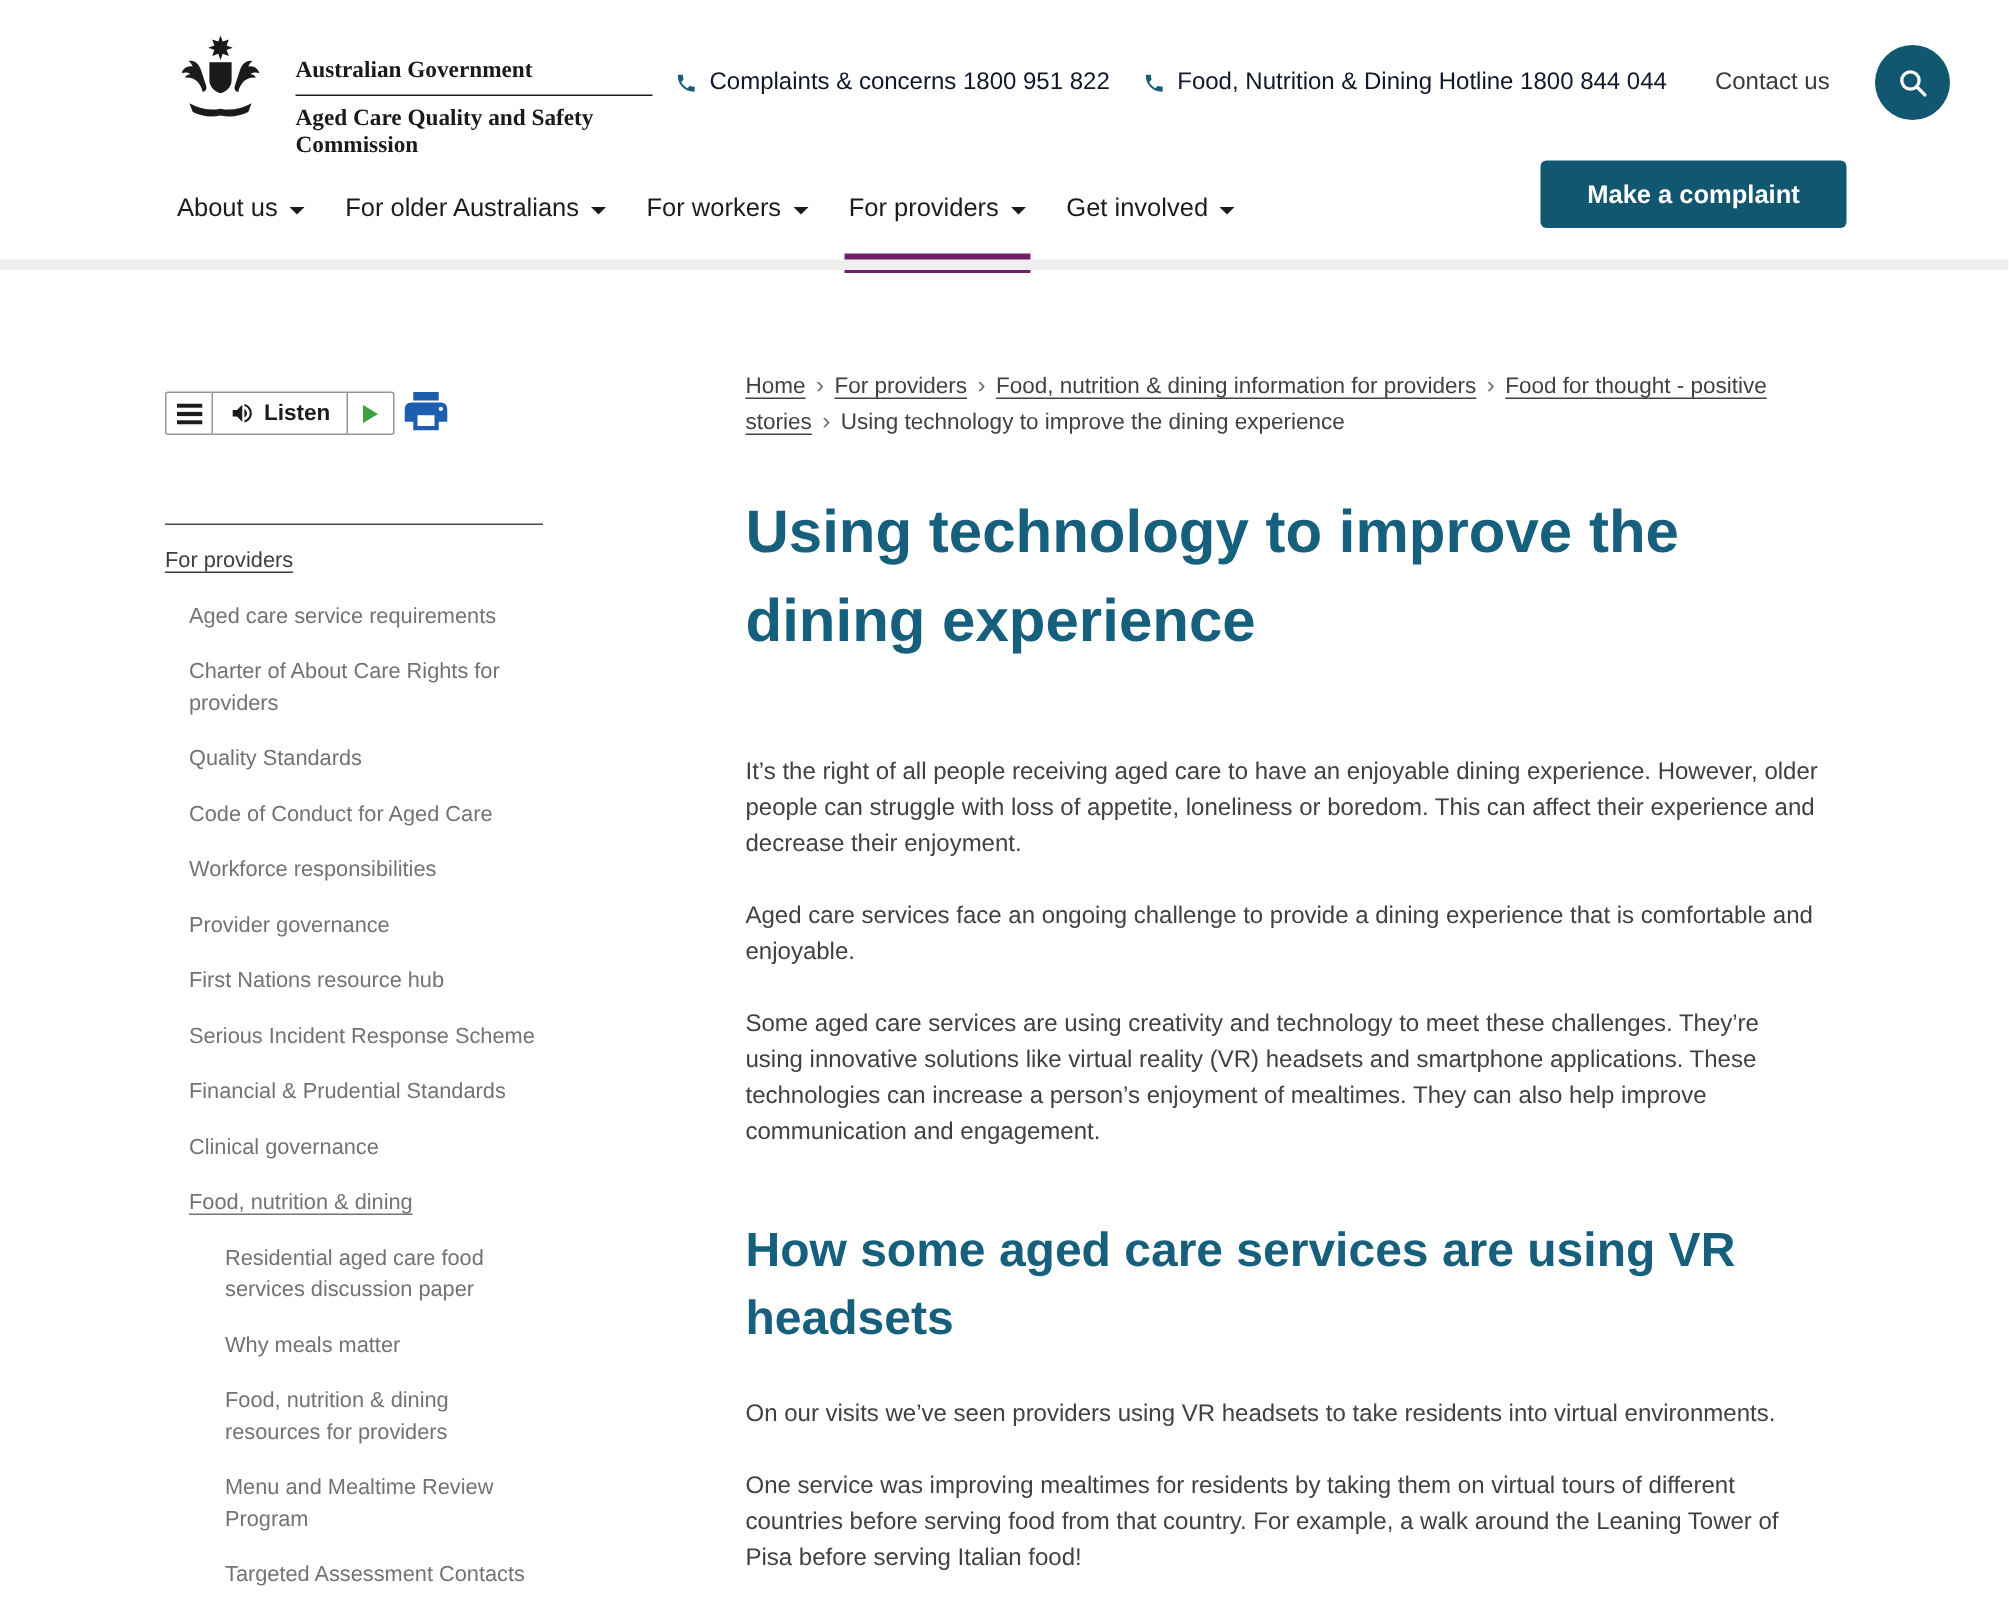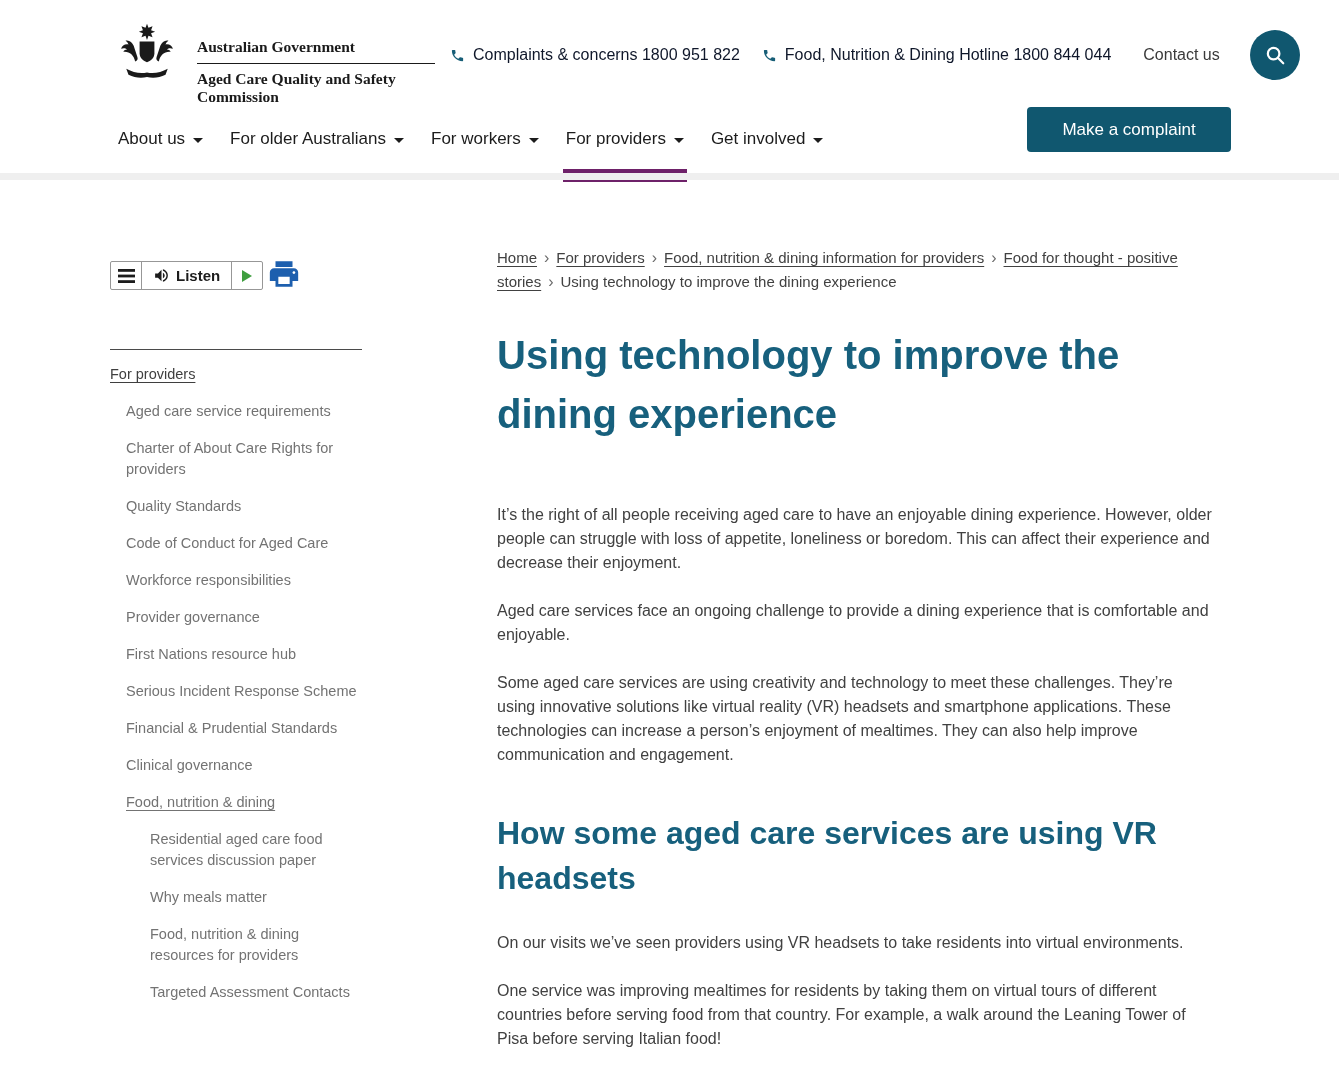--- a/index.html
+++ b/index.html
@@ -28,21 +28,21 @@
   .phone-link + .phone-link { margin-left: 22px; }
   .phone-link svg { margin-right: 8px; }
   .contact-link { margin-left: 32px; font-size: 16px; color: #3a3a3a; text-decoration: none; }
   .search-btn { margin-left: 30px; width: 50px; height: 50px; border-radius: 50%; background: #10576f; border: none; display: flex; align-items: center; justify-content: center; cursor: pointer; }
 
   .navbar { position: absolute; left: 118px; top: 122px; display: flex; gap: 27px; align-items: center; }
   .nav-item { position: relative; display: inline-flex; align-items: center; height: 34px; font-size: 17px; color: #1c1c1c; text-decoration: none; white-space: nowrap; }
   .caret { display: inline-block; margin-left: 8px; width: 0; height: 0; border-left: 5px solid transparent; border-right: 5px solid transparent; border-top: 5.5px solid #1c1c1c; transform: translateY(1px); }
   .nav-item.active::after { content: ""; position: absolute; left: -3px; right: -3px; top: 47px; height: 13px; background: #6e2169; }
 
-  .cta-btn { position: absolute; left: 1027px; top: 107px; width: 204px; height: 45px; background: #10576f; color: #fff; font-family: "Liberation Sans", sans-serif; font-size: 17px; font-weight: normal; border: none; border-radius: 4px; cursor: pointer; }
+  .cta-btn { position: absolute; left: 1027px; top: 107px; width: 204px; height: 45px; background: #10576f; color: #fff; font-family: "Liberation Sans", sans-serif; font-size: 17px; font-weight: bold; border: none; border-radius: 4px; cursor: pointer; }
 
   
   .breadcrumb { position: absolute; left: 497px; top: 246px; width: 718px; font-size: 15px; line-height: 24px; color: #414141; }
   .crumb-link { color: #414141; text-decoration: underline; text-underline-offset: 3px; }
   .crumb-sep { display: inline-block; margin: 0 7px; color: #6b6b6b; }
   .crumb-sep::before { content: "\203A"; font-size: 16px; }
   .crumb-current { color: #414141; }
 
   
   .listen-widget { position: absolute; left: 110px; top: 261px; height: 29px; display: flex; align-items: stretch; border: 1px solid #979797; border-radius: 2px; background: #fff; }
@@ -178,20 +178,21 @@
   <a class="side-item lvl2">Workforce responsibilities</a>
   <a class="side-item lvl2">Provider governance</a>
   <a class="side-item lvl2">First Nations resource hub</a>
   <a class="side-item lvl2">Serious Incident Response Scheme</a>
   <a class="side-item lvl2">Financial &amp; Prudential Standards</a>
   <a class="side-item lvl2">Clinical governance</a>
   <a class="side-item lvl2 current">Food, nutrition &amp; dining</a>
   <a class="side-item lvl3">Residential aged care food services discussion paper</a>
   <a class="side-item lvl3">Why meals matter</a>
   <a class="side-item lvl3">Food, nutrition &amp; dining resources for providers</a>
+  <a class="side-item lvl3">Menu and Mealtime Review Program</a>
   <a class="side-item lvl3">Targeted Assessment Contacts</a>
 </aside>
 
 <main class="article">
   <h1>Using technology to improve the dining experience</h1>
   <div class="body-copy">
     <p>It’s the right of all people receiving aged care to have an enjoyable dining experience. However, older people can struggle with loss of appetite, loneliness or boredom. This can affect their experience and decrease their enjoyment.</p>
     <p>Aged care services face an ongoing challenge to provide a dining experience that is comfortable and enjoyable.</p>
     <p>Some aged care services are using creativity and technology to meet these challenges. They’re using innovative solutions like virtual reality (VR) headsets and smartphone applications. These technologies can increase a person’s enjoyment of mealtimes. They can also help improve communication and engagement.</p>
     <h2>How some aged care services are using VR headsets</h2>

